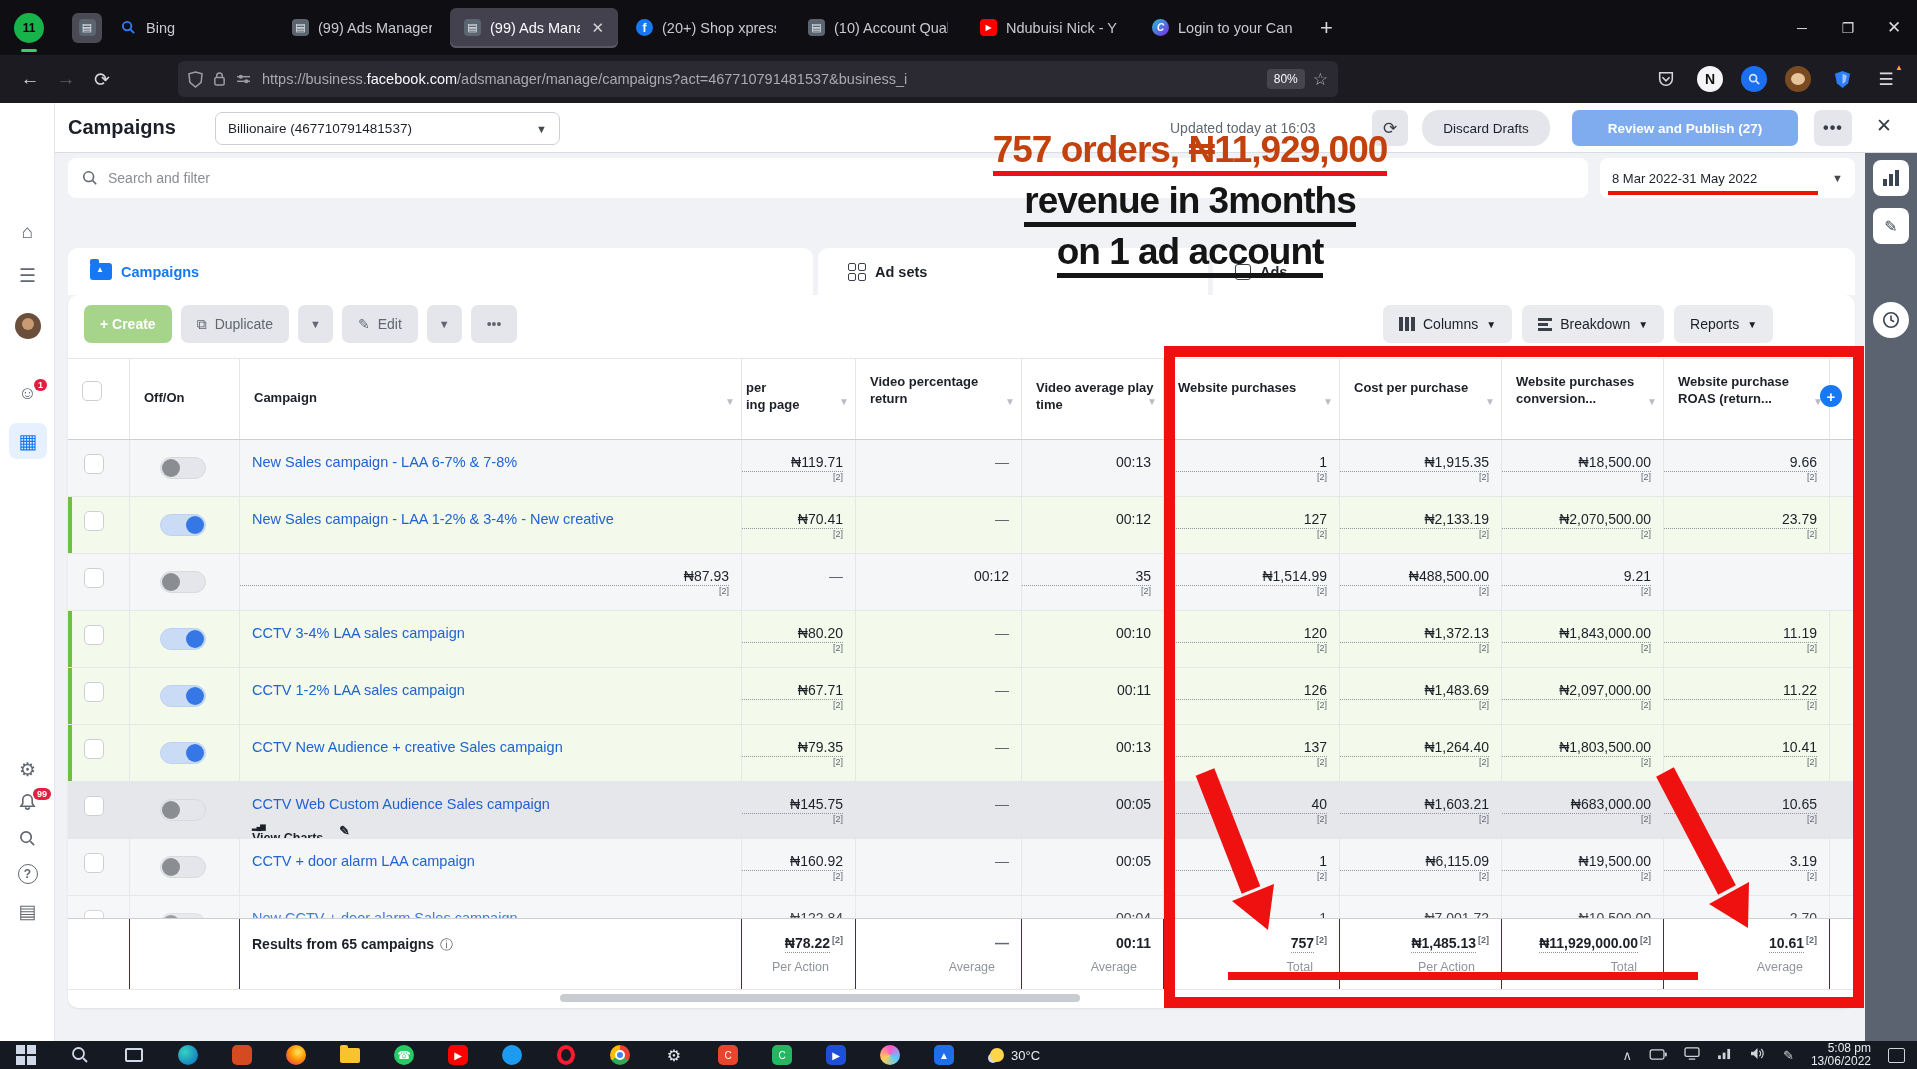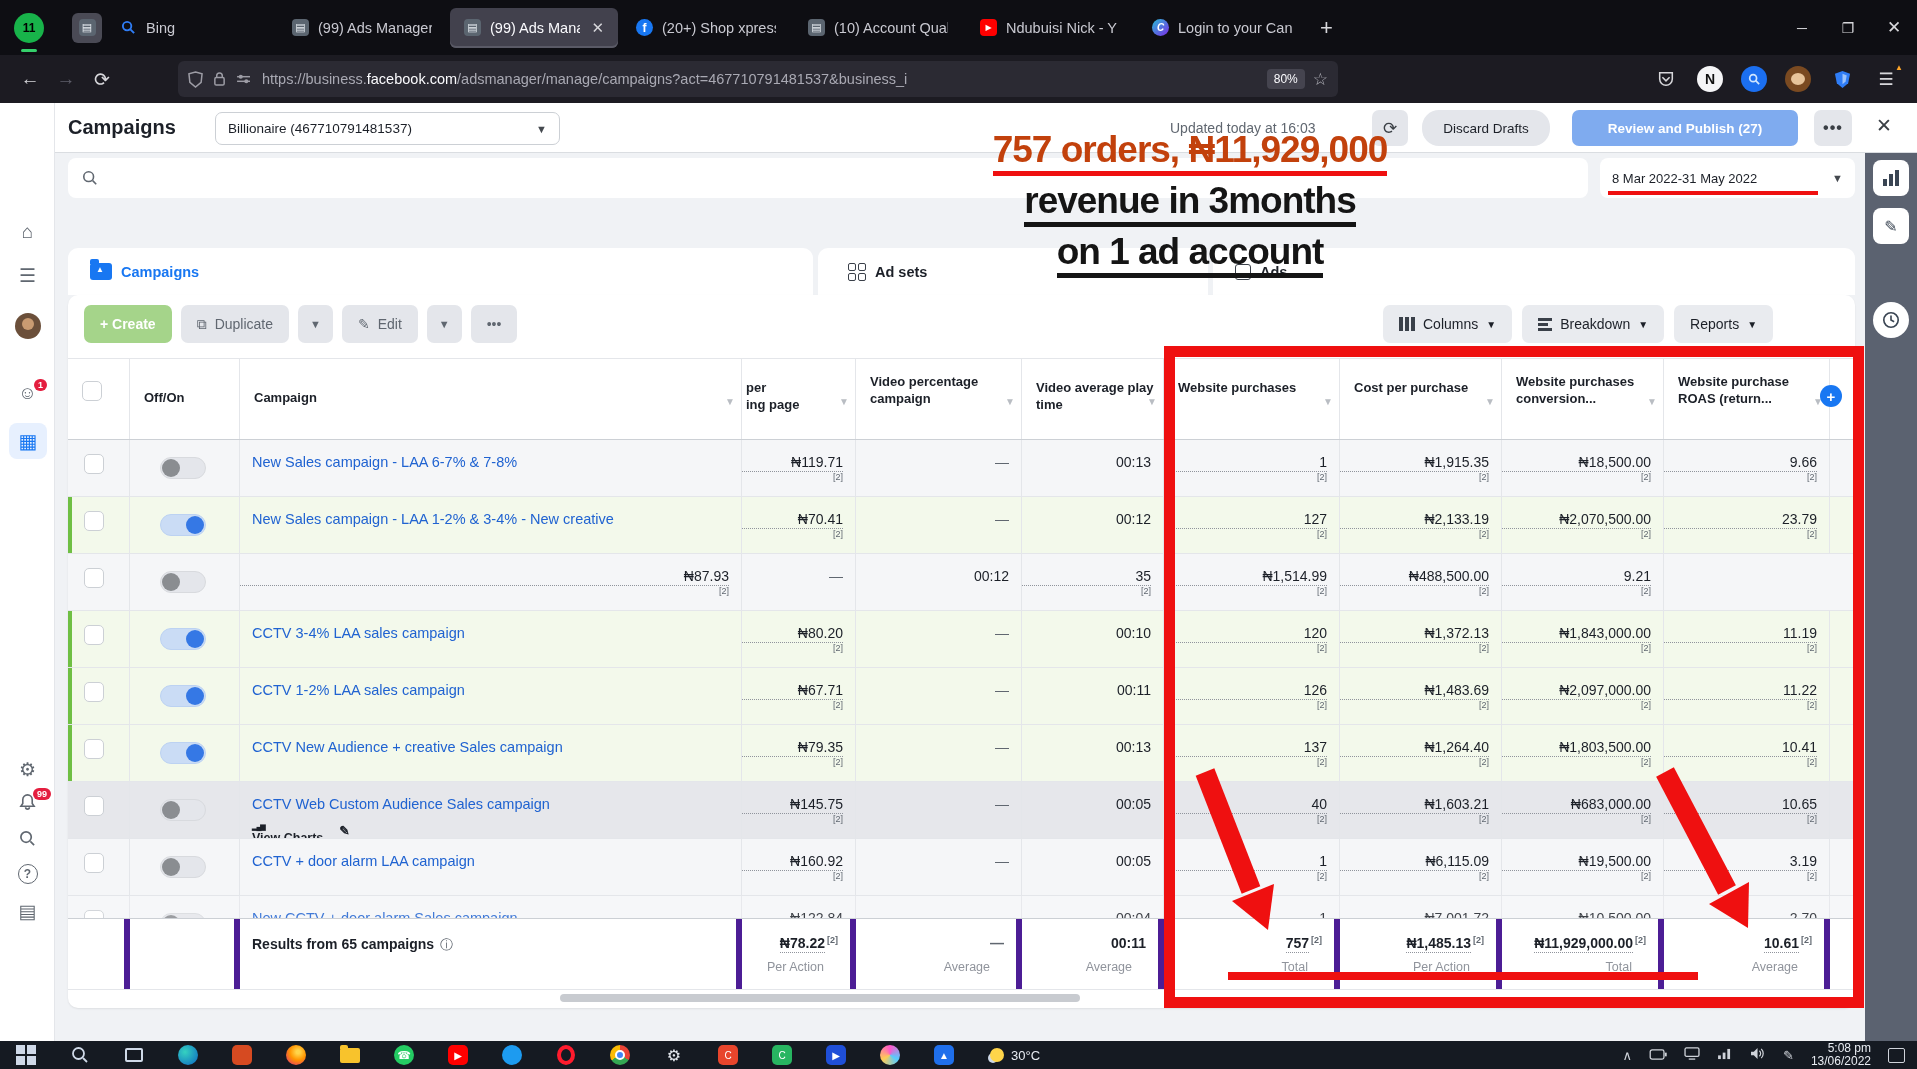--- a/index.html
+++ b/index.html
@@ -137,21 +137,21 @@
   .clink { color:#2063d1; font-size:14.5px; display:inline-block; max-width:470px; white-space:nowrap; overflow:hidden; }
   .cactions { margin-top:7px; display:flex; gap:16px; font-size:12.5px; color:#1c2028; font-weight:bold; }
   .actlink .bars { font-size:7px; letter-spacing:-1px; color:#1c2028; }
   .vcell { text-align:right; padding-right:12px; font-size:14px; color:#1c2028; }
   .num { border-bottom:1px dotted #90949c; padding-bottom:1px; white-space:nowrap; }
   .plain { white-space:nowrap; }
   .fn { font-size:9px; color:#606770; vertical-align:top; margin-left:2px; }
   .dash { color:#606770; }
 
   .totals-row { left:68px; top:918px; width:1787px; height:72px; background:#fff; border-top:1px solid #ccd0d5; border-bottom:1px solid #e4e6ea; }
-  .totals-row .tcell { padding-top:16px; border-right:6px solid #4c1d95; }
+  .totals-row .tcell { padding-top:16px; border-right:1px solid #4c1d95; }
   .totals-row .lab { font-size:14px; font-weight:bold; color:#1c2028; }
   .totals-row .vcell { font-weight:bold;text-align:right; }
   .sub { display:block; font-weight:normal; font-size:12.5px; color:#90949c; margin-top:9px; padding-right:14px; white-space:nowrap; }
   .infoi { color:#606770; font-size:13px; font-weight:normal; margin-left:6px; }
 
   .hscroll { left:560px; top:994px; width:520px; height:8px; background:#c8cbd0; border-radius:4px; }
 
   
   .ann { z-index:50; pointer-events:none; }
   .ann-text { left:930px; top:130px; width:520px; text-align:center; font-weight:bold; letter-spacing:-1px; z-index:60; }
@@ -356,20 +356,21 @@
 <div class="abs iconbtn btn hdots">•••</div>
 <div class="abs fbclose">✕</div>
 
 <div class="abs searchbar">
   <span class="sicon">
     <svg width="16" height="16" viewBox="0 0 18 18">
         <circle cx="7.5" cy="7.5" r="5.5" fill="none" stroke="#606770" stroke-width="1.8"></circle>
         <line x1="12" y1="12" x2="16" y2="16" stroke="#606770" stroke-width="1.8"></line>
       </svg>
   </span>
+  <input value="" placeholder="Search and filter" style="">
 </div>
 <div class="abs datectl">
   <span>8 Mar 2022-31 May 2022</span>
   <span class="caret">▼</span>
 </div>
 
 <div class="abs tabcard" style="left:68px; width:745px;">
   <div class="tabitem active">
     <span class="folder"></span>
     <span>Campaigns</span>
@@ -431,21 +432,21 @@
     <span>Reports</span>
       <span style="font-size:10px;">▼</span>
   </div>
 </div>
 
 <div class="abs thead tgrid">
   <div class="thcell" style="padding-top:22px;"><span class="checkbox" style="display:inline-block;"></span></div>
   <div class="thcell" style="padding-top:30px;"><span>Off/On</span></div>
   <div class="thcell" style="padding-top:30px;"><span>Campaign</span><span class="sort">▼</span></div>
   <div class="thcell" style="padding-top:20px; padding-left:4px;"><span>per</span><br><span>ing page</span><span class="sort">▼</span></div>
-  <div class="thcell" style="padding-top:14px;"><span>Video percentage campaign</span><span class="sort">▼</span></div>
+  <div class="thcell" style="padding-top:14px;"><span>Video percentage return</span><span class="sort">▼</span></div>
   <div class="thcell" style="padding-top:20px;"><span>Video average play time</span><span class="sort">▼</span></div>
   <div class="thcell" style="padding-top:20px;"><span>Website purchases</span><span class="sort">▼</span></div>
   <div class="thcell" style="padding-top:20px;"><span>Cost per purchase</span><span class="sort">▼</span></div>
   <div class="thcell" style="padding-top:14px;"><span>Website purchases conversion...</span><span class="sort">▼</span></div>
   <div class="thcell" style="padding-top:14px;"><span>Website purchase ROAS (return...</span><span class="sort">▼</span></div>
   <div class="thcell" style="border-right:none; padding:0;">
       <span class="pluscircle">+</span>
     </div>
 </div>
 

